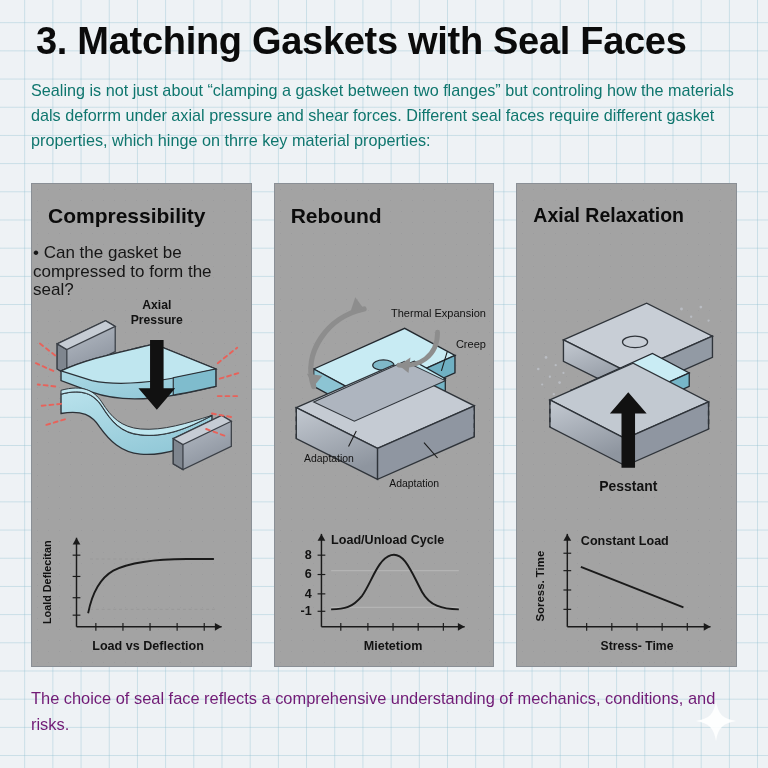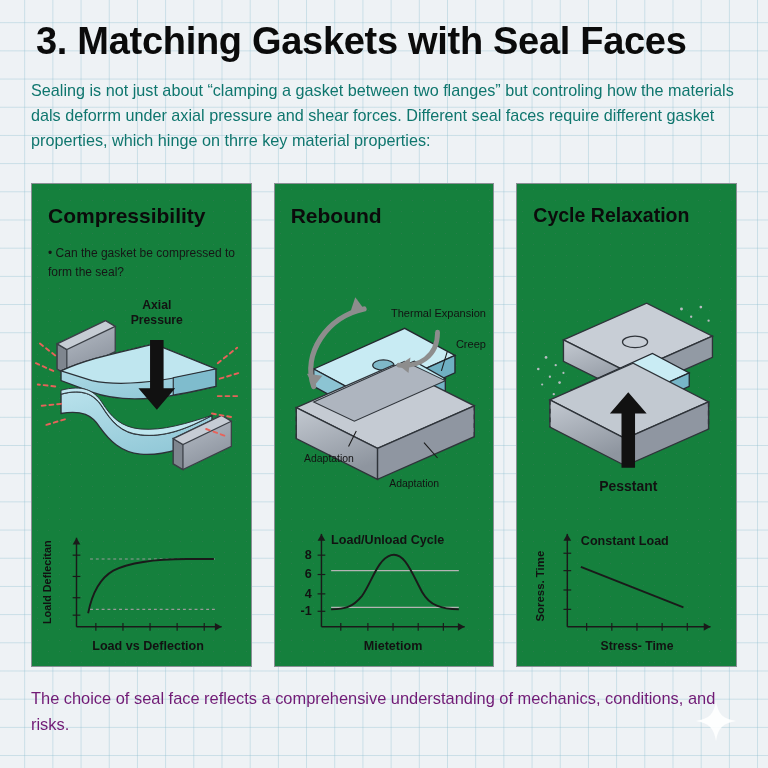--- a/index.html
+++ b/index.html
@@ -35,21 +35,21 @@
   }
   #cards {
     position: absolute;
     left: 31px; top: 183px;
     width: 706px; height: 484px;
     display: flex;
     gap: 22px;
   }
   .card {
     flex: 1 1 0;
-    background: #15803d;
+    background: #a3a3a3;
     border: 1.4px solid #8a8f95;
     position: relative;
     overflow: hidden;
     padding-left: 40px;
   }
   .card::before {
     content: "";
     position: absolute; inset: 0;
     background-image: radial-gradient(rgba(120,120,130,0.16) 0.8px, transparent 0.9px);
     background-size: 11px 11px;
@@ -59,22 +59,22 @@
     position: absolute;
     left: 16px; top: 20px; right: 8px;
     font-size: 21px;
     font-weight: bold;
     color: #0b0b0b;
     white-space: nowrap;
   }
   .card-head.small { font-size: 19.5px; }
   .card-bullet {
     position: absolute;
-    left: 16px; top: 60px; right: 6px;
-    font-size: 12px;
+    left: 1px; top: 60px; right: 6px;
+    font-size: 17px;
     line-height: 18.5px;
     color: #161616;
   }
   .art { position: absolute; left: 0; top: 100px; width: 100%; height: 230px; }
   .plot { position: absolute; left: 0; bottom: 6px; width: 100%; height: 140px; }
   .art svg, .plot svg { display: block; width: 100%; height: 100%; }
   .lbl { font-family: "Liberation Sans", sans-serif; fill: #121212; }
   #footer {
     position: absolute;
     left: 31px; top: 685px;
@@ -277,21 +277,21 @@
         <text class="lbl" x="38" y="58" text-anchor="end" font-size="13" font-weight="bold">6</text>
         <text class="lbl" x="38" y="78" text-anchor="end" font-size="13" font-weight="bold">4</text>
         <text class="lbl" x="38" y="96" text-anchor="end" font-size="13" font-weight="bold">-1</text>
         <text class="lbl" x="58" y="22" font-size="13" font-weight="bold">Load/Unload Cycle</text>
         <text class="lbl" x="122" y="132" font-size="13" font-weight="bold" text-anchor="middle">Mietetiom</text>
       </svg>
     </div>
   </div>
 
   <div class="card">
-    <div class="card-head small">Cycle Relaxation</div>
+    <div class="card-head small">Axial Relaxation</div>
 
     <div class="art">
       <svg viewBox="0 0 226 230" preserveAspectRatio="xMidYMid meet">
         <defs>
           <linearGradient id="grayC" x1="0" y1="0" x2="0.4" y2="1">
             <stop offset="0" stop-color="#c4cad2"></stop>
               <stop offset="1" stop-color="#8e959f"></stop>
           </linearGradient>
         </defs>
 

